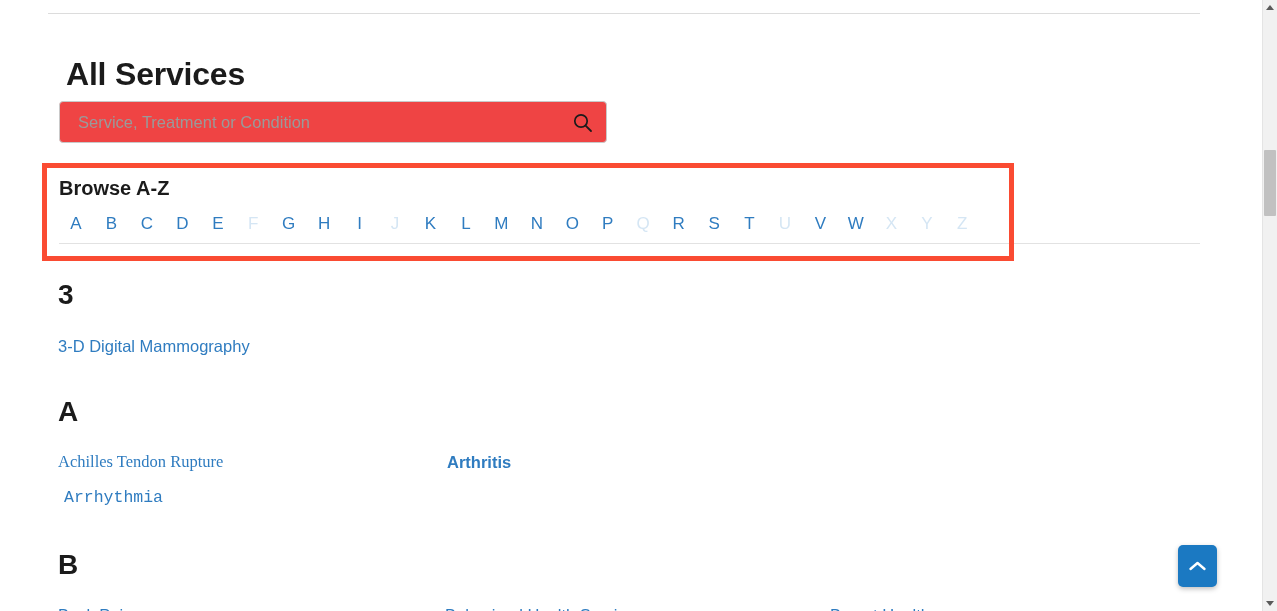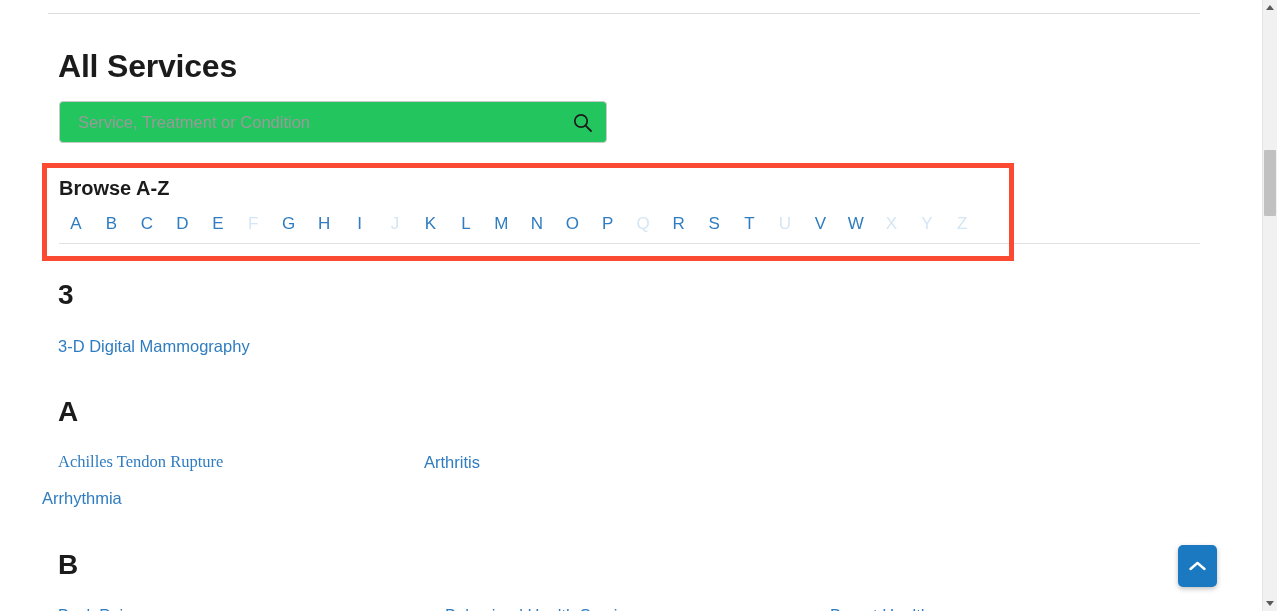--- a/index.html
+++ b/index.html
@@ -35,33 +35,33 @@
   }
 
   
   #page-title {
     position: absolute;
     left: 58px; top: 45px;
     font-size: 32px;
     font-weight: bold;
     letter-spacing: -0.2px;
     color: #1b1b1b;
-    margin: 0;
+    margin: 8px;
     line-height: 42px;
   }
 
   
   #search-wrap {
     position: absolute;
     left: 59px; top: 101px;
     width: 548px; height: 42px;
     border: 1px solid #c9c9c9;
     border-radius: 4px;
     box-sizing: border-box;
-    background: #22c55e;
+    background: #ef4444;
   }
   #search-input {
     position: absolute;
     left: 0; top: 0;
     width: 500px; height: 40px;
     border: 0; outline: none;
     background: transparent;
     padding: 0 0 0 18px;
     box-sizing: border-box;
     font-family: "Liberation Sans", sans-serif;
@@ -244,22 +244,22 @@
       <a class="az-letter disabled" style="left: 855.8px;">Y</a>
       <a class="az-letter disabled" style="left: 891.25px;">Z</a>
     </div>
   <div id="az-rule"></div>
 
   <div id="sections">
       <div class="section-heading" style="top: 279px;">3</div>
       <a class="svc-link" style="left: 58px; top: 335px; text-align: right;">3-D Digital Mammography</a>
       <div class="section-heading" style="top: 396px;">A</div>
       <a class="svc-link" style="left: 58px; top: 451px; font-family: Liberation Serif, serif;">Achilles Tendon Rupture</a>
-      <a class="svc-link" style="left: 424px; top: 451px;">Arthritis</a>
-      <a class="svc-link" style="left: 42px; top: 487px;">Arrhythmia</a>
+      <a class="svc-link" style="left: 447px; top: 451px; font-weight: bold;">Arthritis</a>
+      <a class="svc-link" style="left: 64px; top: 487px; font-family: Liberation Mono, monospace;">Arrhythmia</a>
       <div class="section-heading" style="top: 549px;">B</div>
       <a class="svc-link" style="left: 58px; top: 604px;">Back Pain</a>
       <a class="svc-link" style="left: 445px; top: 604px;">Behavioral Health Services</a>
       <a class="svc-link" style="left: 830px; top: 604px;">Breast Health</a>
     </div>
 
   <button id="back-to-top">
     <svg width="19" height="13" viewBox="0 0 19 13">
       <polyline points="2.5,9 9.5,3 16.5,9" fill="none" stroke="#ffffff" stroke-width="2.4" stroke-linecap="round" stroke-linejoin="round"></polyline>
     </svg>

